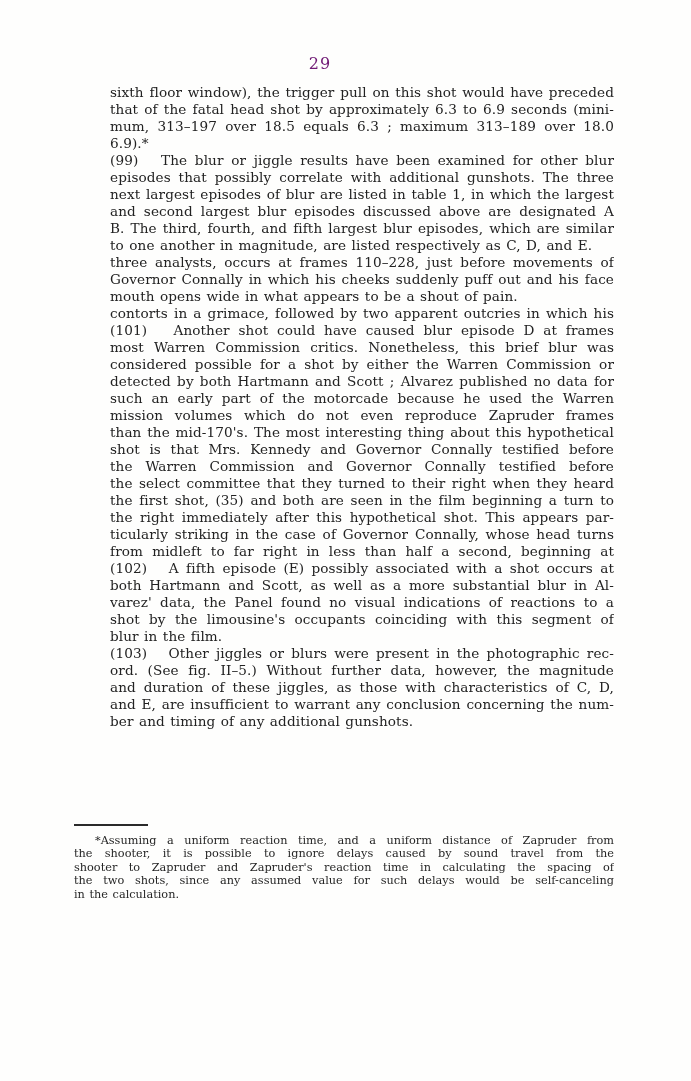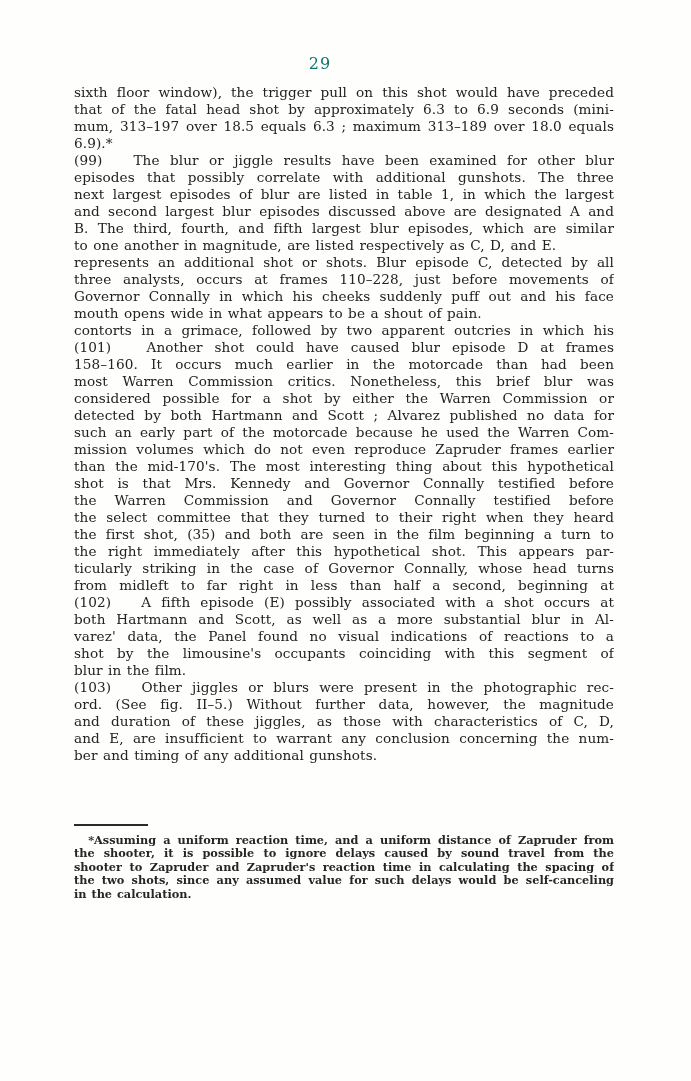--- a/index.html
+++ b/index.html
@@ -22,37 +22,38 @@
     background: #fefefd;
   }
   .page-number {
     position: absolute;
     left: 74px;
     top: 54px;
     width: 492px;
     text-align: center;
     font-size: 16px;
     letter-spacing: 1px;
-    color: #0f766e;
+    color: #701a75;
   }
   .body-text {
     position: absolute;
     left: 74px;
     top: 84px;
     width: 540px;
   }
   .line {
     height: 17px;
     line-height: 17px;
     font-size: 13.6px;
     word-spacing: 1px;
     letter-spacing: 0.1px;
     color: #222;
     overflow: hidden;
     white-space: normal;
+    margin-left: 36px;
   }
   .line.just {
     text-align: justify;
     text-align-last: justify;
   }
   .footnote-rule {
     position: absolute;
     left: 74px;
     top: 824px;
     width: 74px;
@@ -62,21 +63,21 @@
   .footnote-text {
     position: absolute;
     left: 74px;
     top: 834px;
     width: 540px;
   }
   .fn-line {
     height: 13.4px;
     line-height: 13.4px;
     font-size: 11.3px;
-    font-weight: bold;
+    font-weight: normal;
     word-spacing: 1px;
     color: #262626;
     overflow: hidden;
   }
   .fn-line.just {
     text-align: justify;
     text-align-last: justify;
   }
 </style>
 </head>
@@ -94,29 +95,27 @@
       </div>
       <div>
         <div class="line just">(99)&nbsp;&nbsp; The blur or jiggle results have been examined for other blur</div>
         <div class="line just">episodes that possibly correlate with additional gunshots. The three</div>
         <div class="line just">next largest episodes of blur are listed in table 1, in which the largest</div>
         <div class="line just">and second largest blur episodes discussed above are designated A and</div>
         <div class="line just">B. The third, fourth, and fifth largest blur episodes, which are similar</div>
         <div class="line">to one another in magnitude, are listed respectively as C, D, and E.</div>
       </div>
       <div>
-        <div class="line just">represents an additional shot or shots. Blur episode C, detected by all</div>
         <div class="line just">three analysts, occurs at frames 110–228, just before movements of</div>
         <div class="line just">Governor Connally in which his cheeks suddenly puff out and his face</div>
         <div class="line">mouth opens wide in what appears to be a shout of pain.</div>
         <div class="line just">contorts in a grimace, followed by two apparent outcries in which his</div>
       </div>
       <div>
         <div class="line just">(101)&nbsp;&nbsp; Another shot could have caused blur episode D at frames</div>
-        <div class="line just">158–160. It occurs much earlier in the motorcade than had been</div>
         <div class="line just">most Warren Commission critics. Nonetheless, this brief blur was</div>
         <div class="line just">considered possible for a shot by either the Warren Commission or</div>
         <div class="line just">detected by both Hartmann and Scott ; Alvarez published no data for</div>
         <div class="line just">such an early part of the motorcade because he used the Warren Com-</div>
         <div class="line just">mission volumes which do not even reproduce Zapruder frames earlier</div>
         <div class="line just">than the mid-170's. The most interesting thing about this hypothetical</div>
         <div class="line just">shot is that Mrs. Kennedy and Governor Connally testified before</div>
         <div class="line just">the Warren Commission and Governor Connally testified before</div>
         <div class="line just">the select committee that they turned to their right when they heard</div>
         <div class="line just">the first shot, (35) and both are seen in the film beginning a turn to</div>

